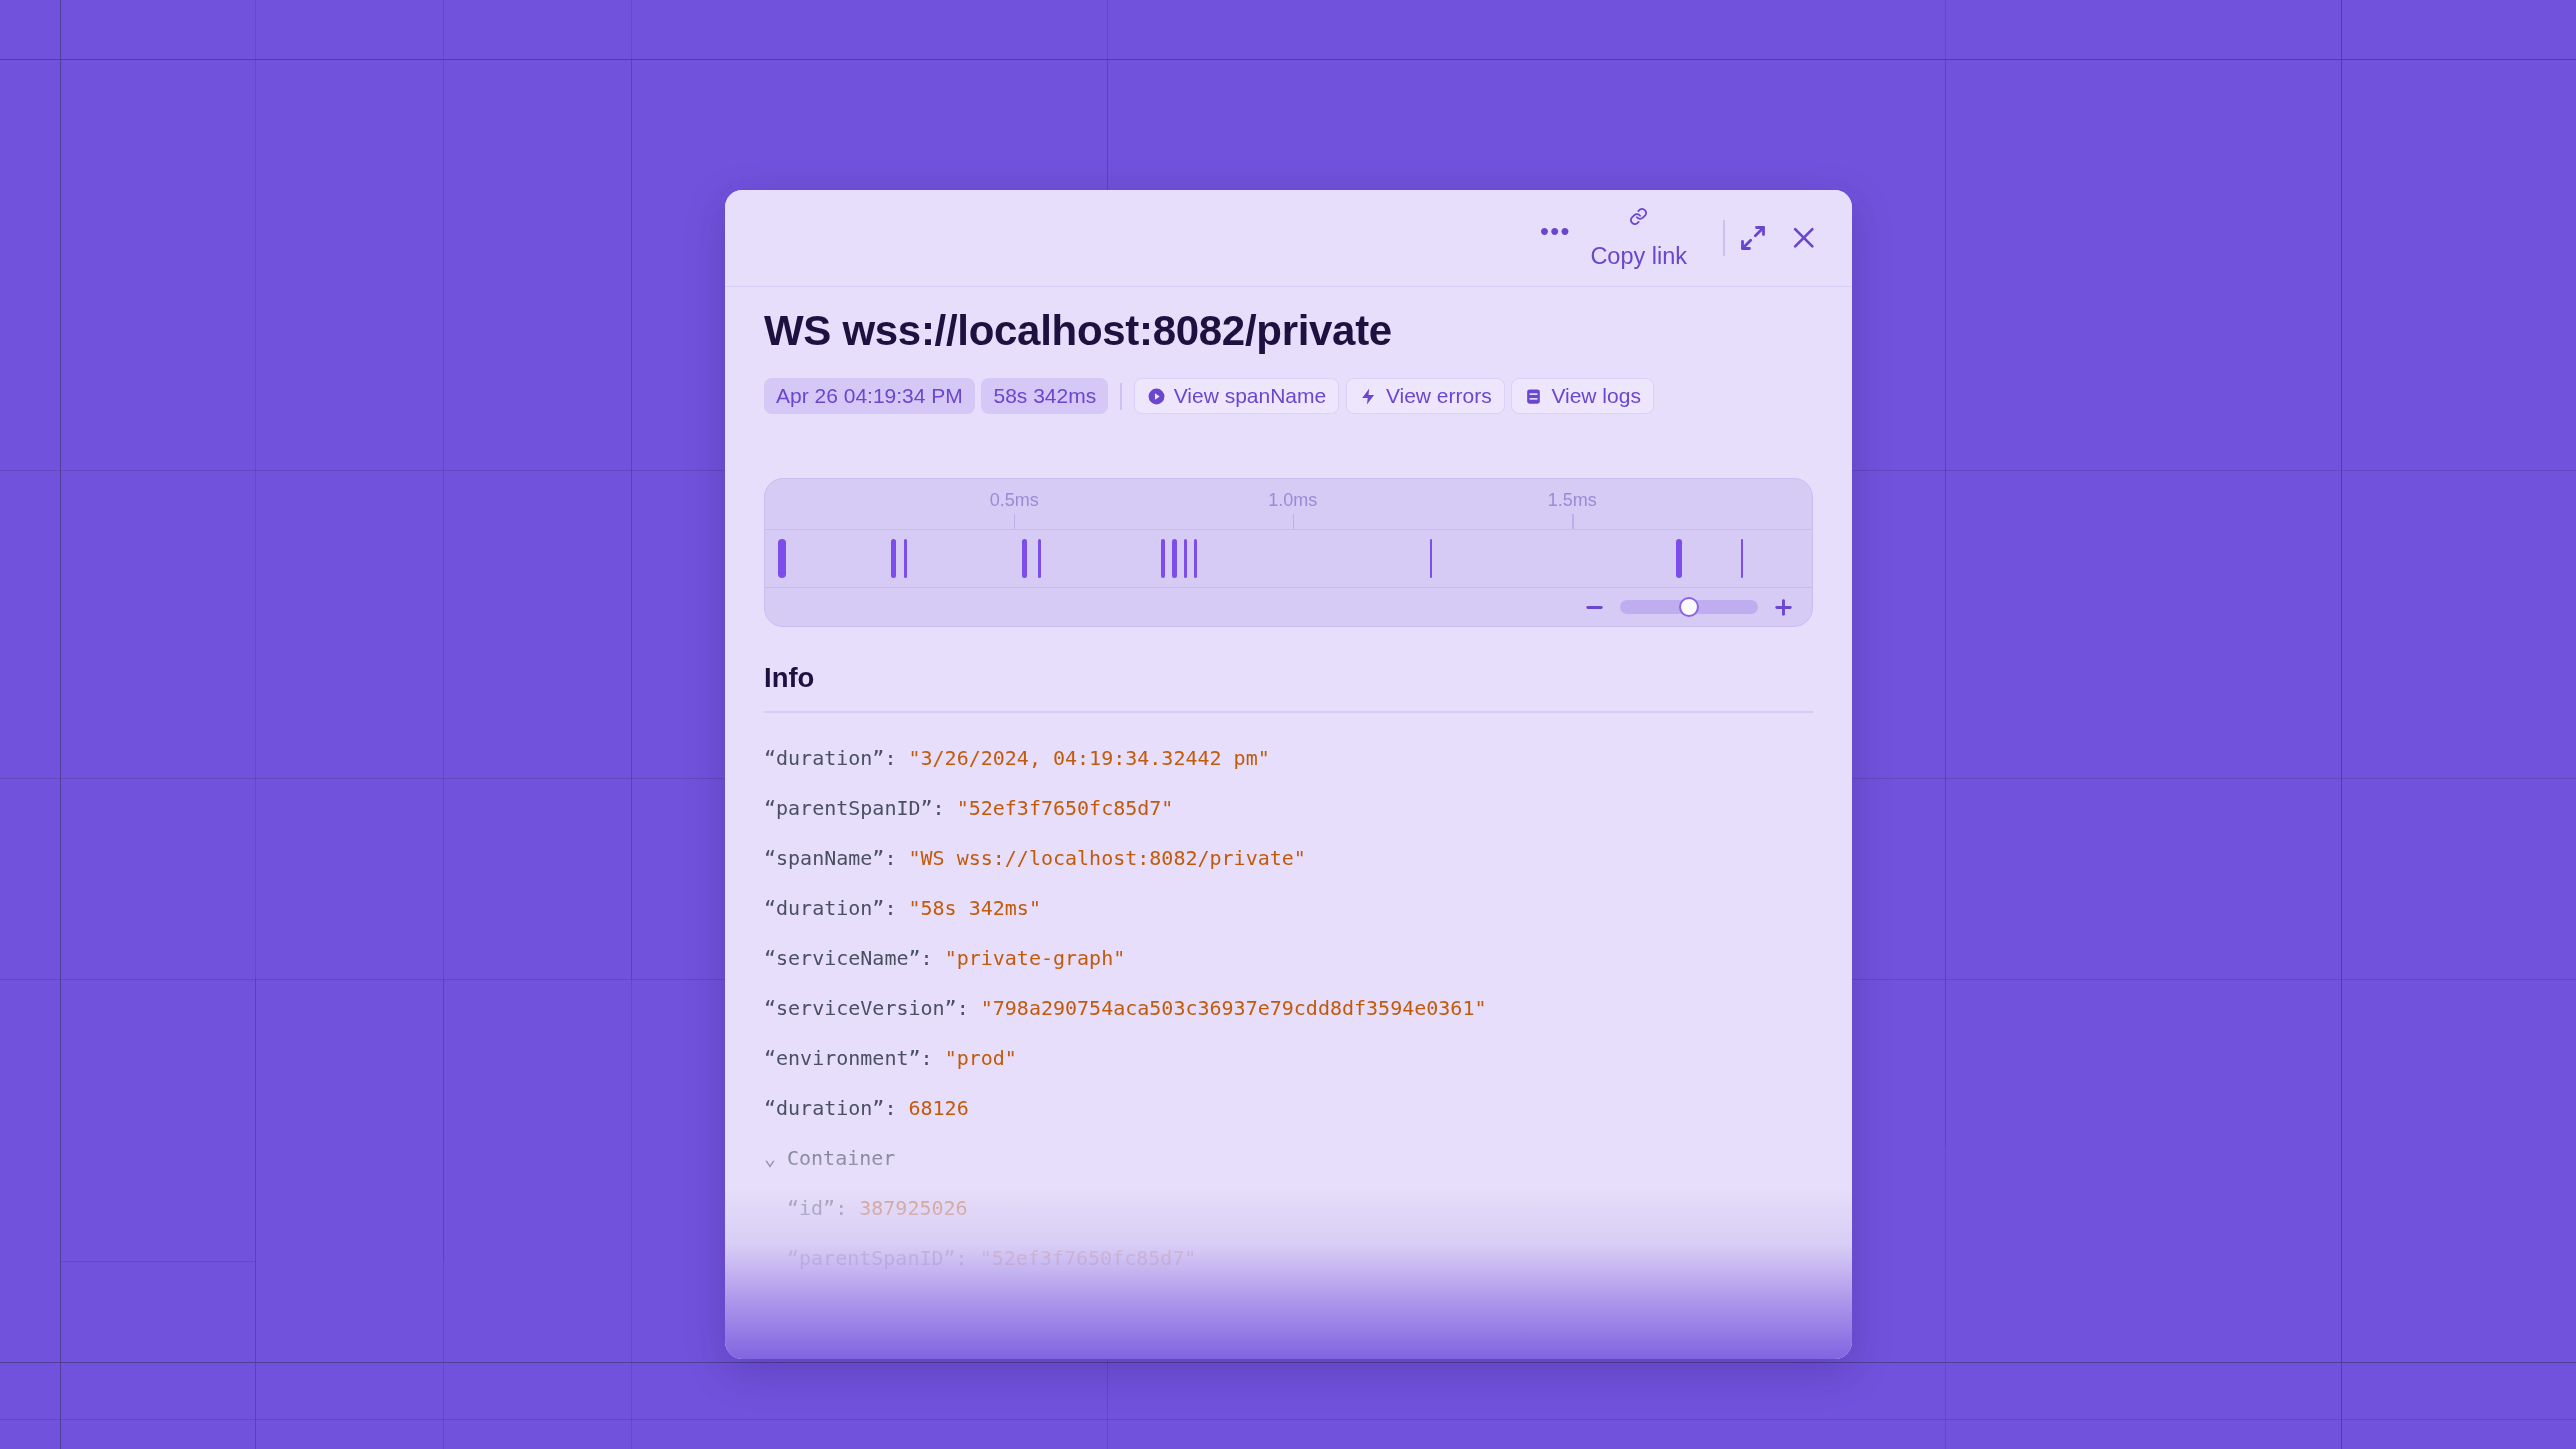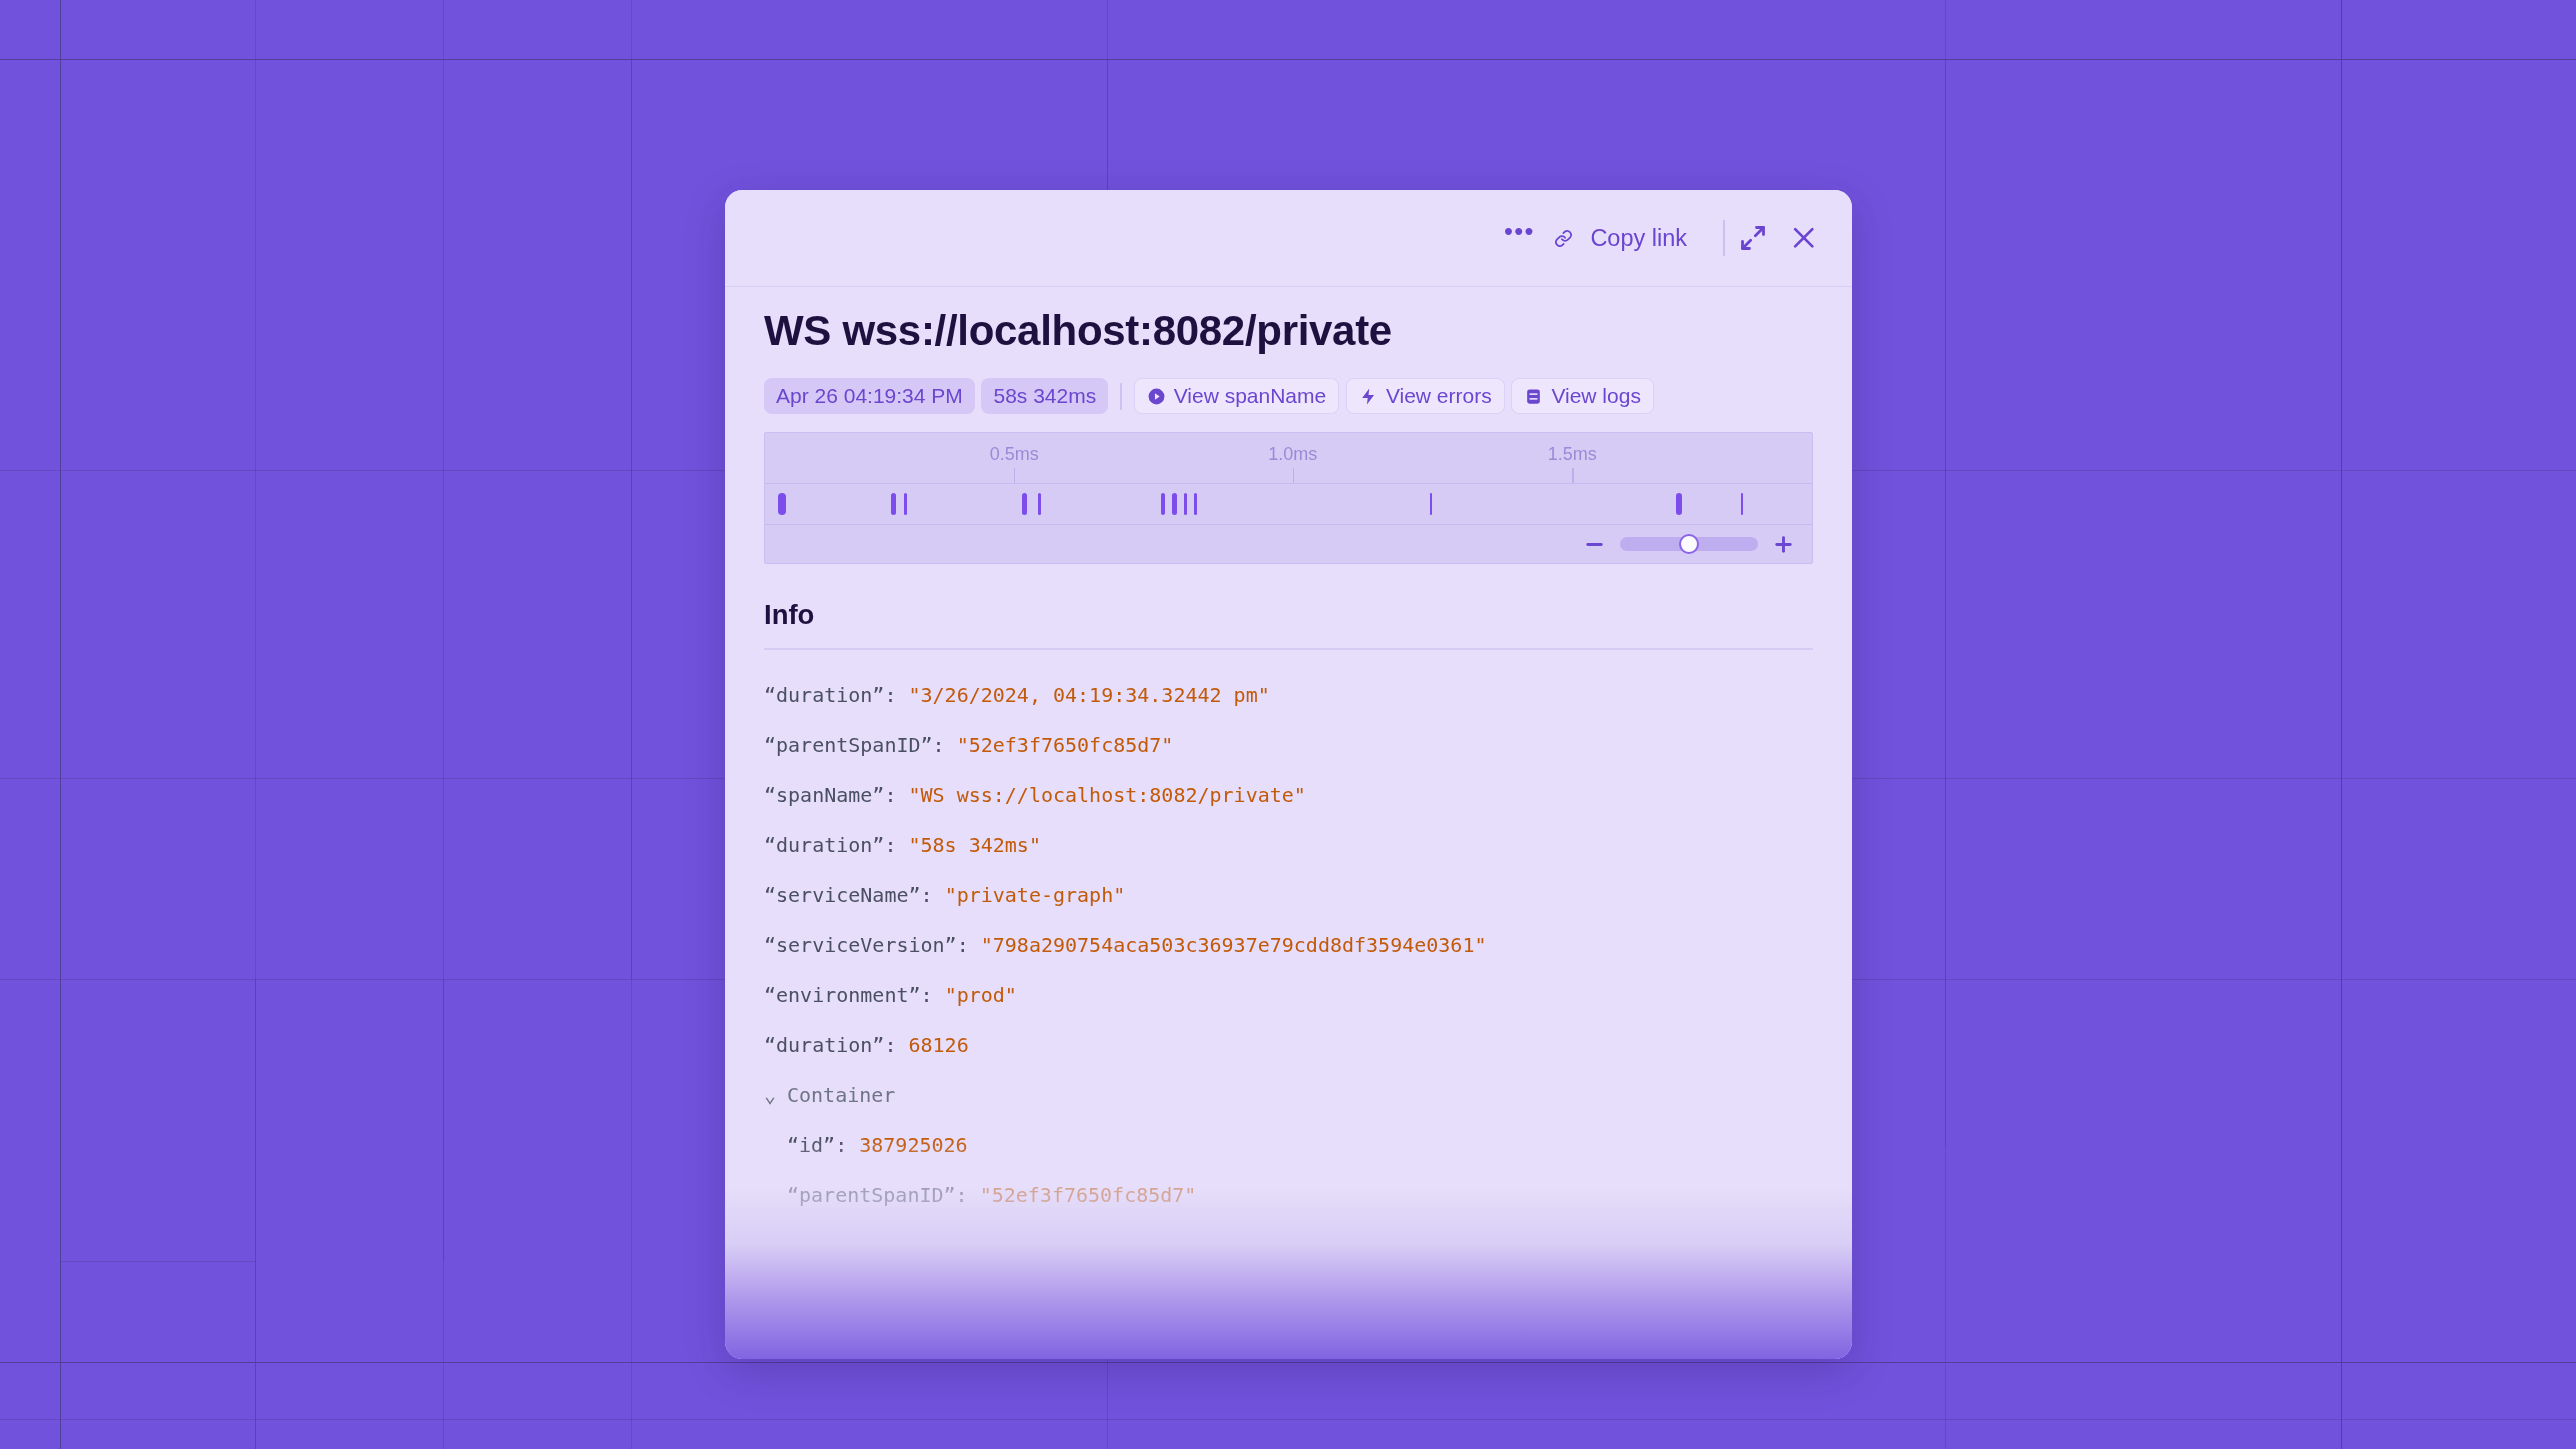--- a/index.html
+++ b/index.html
@@ -86,20 +86,21 @@
     letter-spacing: 1.3px;
     padding-bottom: 13.4px;
     color: #6A45D0;
   }
   .copy-link {
     gap: 17px;
     font-size: 23.5px;
     padding: 0 12px;
     margin-right: 9.4px;
     font-weight: 400;
+    flex-direction: column;
   }
   .hdr-sep {
     width: 1.3px;
     height: 36px;
     background: #CDC0EE;
     margin: 0 14.8px;
   }
   .icon-sq { width: 28px; height: 28px; }
   .icon-x { width: 29.5px; height: 29.5px; margin-left: 21.5px; margin-right: 2.7px; }
 
@@ -154,25 +155,25 @@
   .chip-ico {
     display: inline-flex;
     align-items: center;
     width: 19px;
     height: 19px;
     color: #6B46CF;
   }
 
   
   .timeline {
-    margin-top: 18px;
-    height: 132px;
+    margin-top: 64px;
+    height: 149px;
     background: #D6CBF5;
     border: 1.3px solid #CABDF1;
-    border-radius: 2px;
+    border-radius: 19px;
     overflow: hidden;
     display: flex;
     flex-direction: column;
   }
   .tl-ruler {
     position: relative;
     height: 51px;
     border-bottom: 1.3px solid #C8BBF0;
     flex: 0 0 51px;
   }

